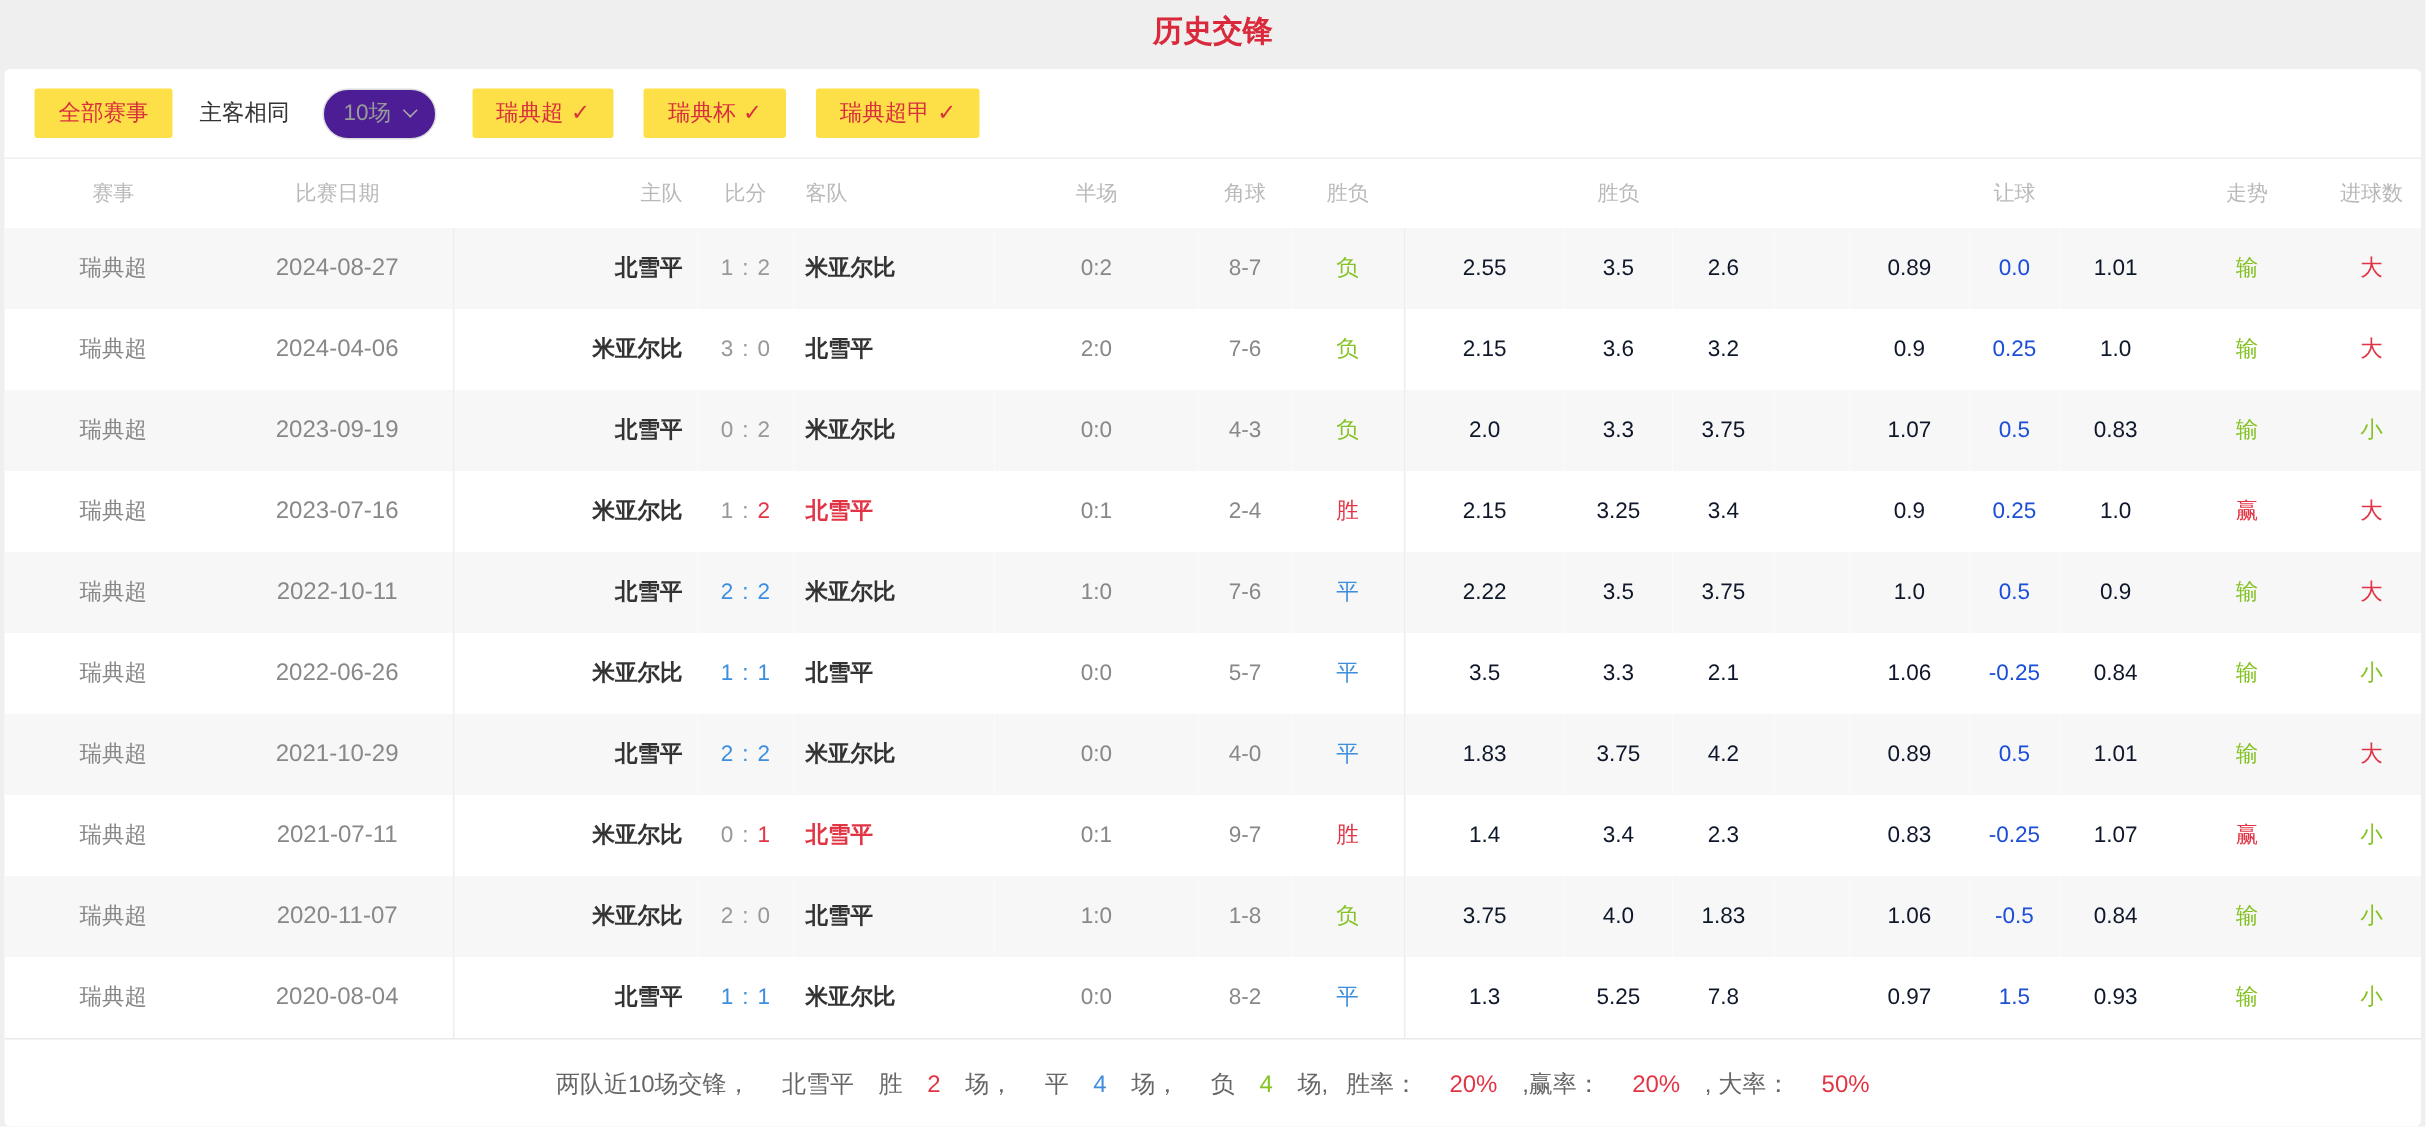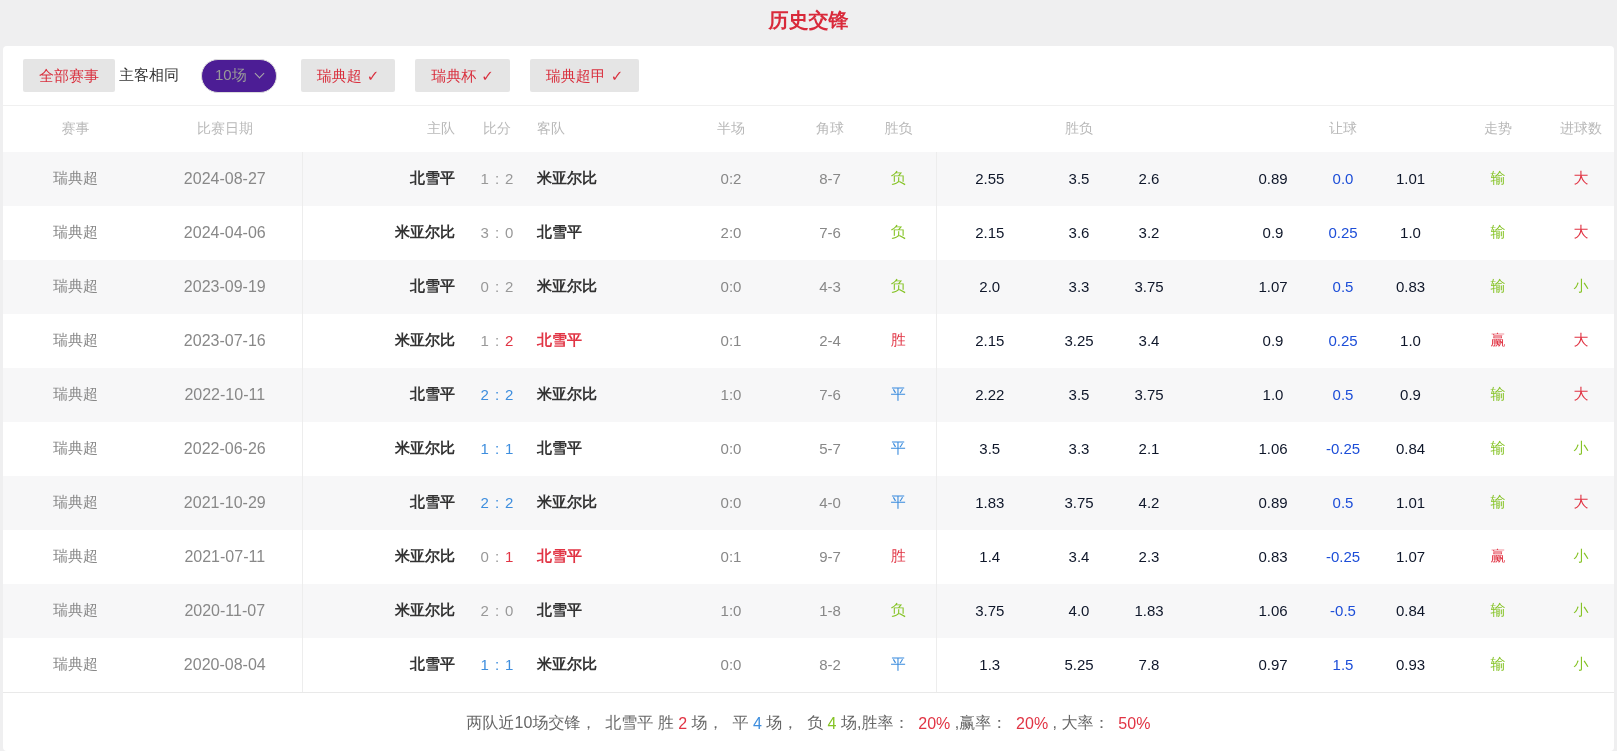--- a/index.html
+++ b/index.html
@@ -18,28 +18,28 @@
   .card {
     margin:0 3px; background:#fff; border-radius:4px;
     height:705px; overflow:hidden;
   }
   
   .filter-bar {
     height:59px; display:flex; align-items:center;
     padding-left:20px;
   }
   .btn {
-    background:#e5e5e5; color:#d9303e;
+    background:#fde047; color:#d9303e;
     border:none; border-radius:2px;
     height:33px; line-height:33px; padding:0 16px;
     font-size:15px; cursor:pointer;
     font-family:inherit;
     display:inline-flex; align-items:center;
   }
-  .plain-label { color:#333; font-size:15px; margin-left:4px; cursor:pointer; }
+  .plain-label { color:#333; font-size:15px; margin-left:18px; cursor:pointer; }
   .pill {
     margin-left:22px; height:34px; background:#4c1d95;
     border:1px solid #dcdcdc; border-radius:17px;
     display:flex; align-items:center; padding:0 13px;
     color:#999; font-size:15px; cursor:pointer;
   }
   .chev {
     display:inline-block; width:7px; height:7px;
     border-right:1.5px solid #aaa; border-bottom:1.5px solid #aaa;
     transform:rotate(45deg); margin-left:9px; margin-top:-4px;
@@ -75,20 +75,21 @@
   .t-gray  { color:#999; }
   .t-red   { color:#e13444; }
   .t-blue  { color:#3e8ede; }
   .t-green { color:#85c325; }
   
   .summary-bar {
     border-top:1px solid #e9e9e9;
     height:57px; display:flex; align-items:center; justify-content:center;
     font-size:16px; color:#666; white-space:pre;
     padding-top:6px;
+    gap:12px;
   }
   .summary-bar .t-red, .summary-bar .t-blue, .summary-bar .t-green { font-size:16px; }
 </style>
 </head>
 <body>
 
 <div class="page-title">历史交锋</div>
 
 <div class="card">
 

